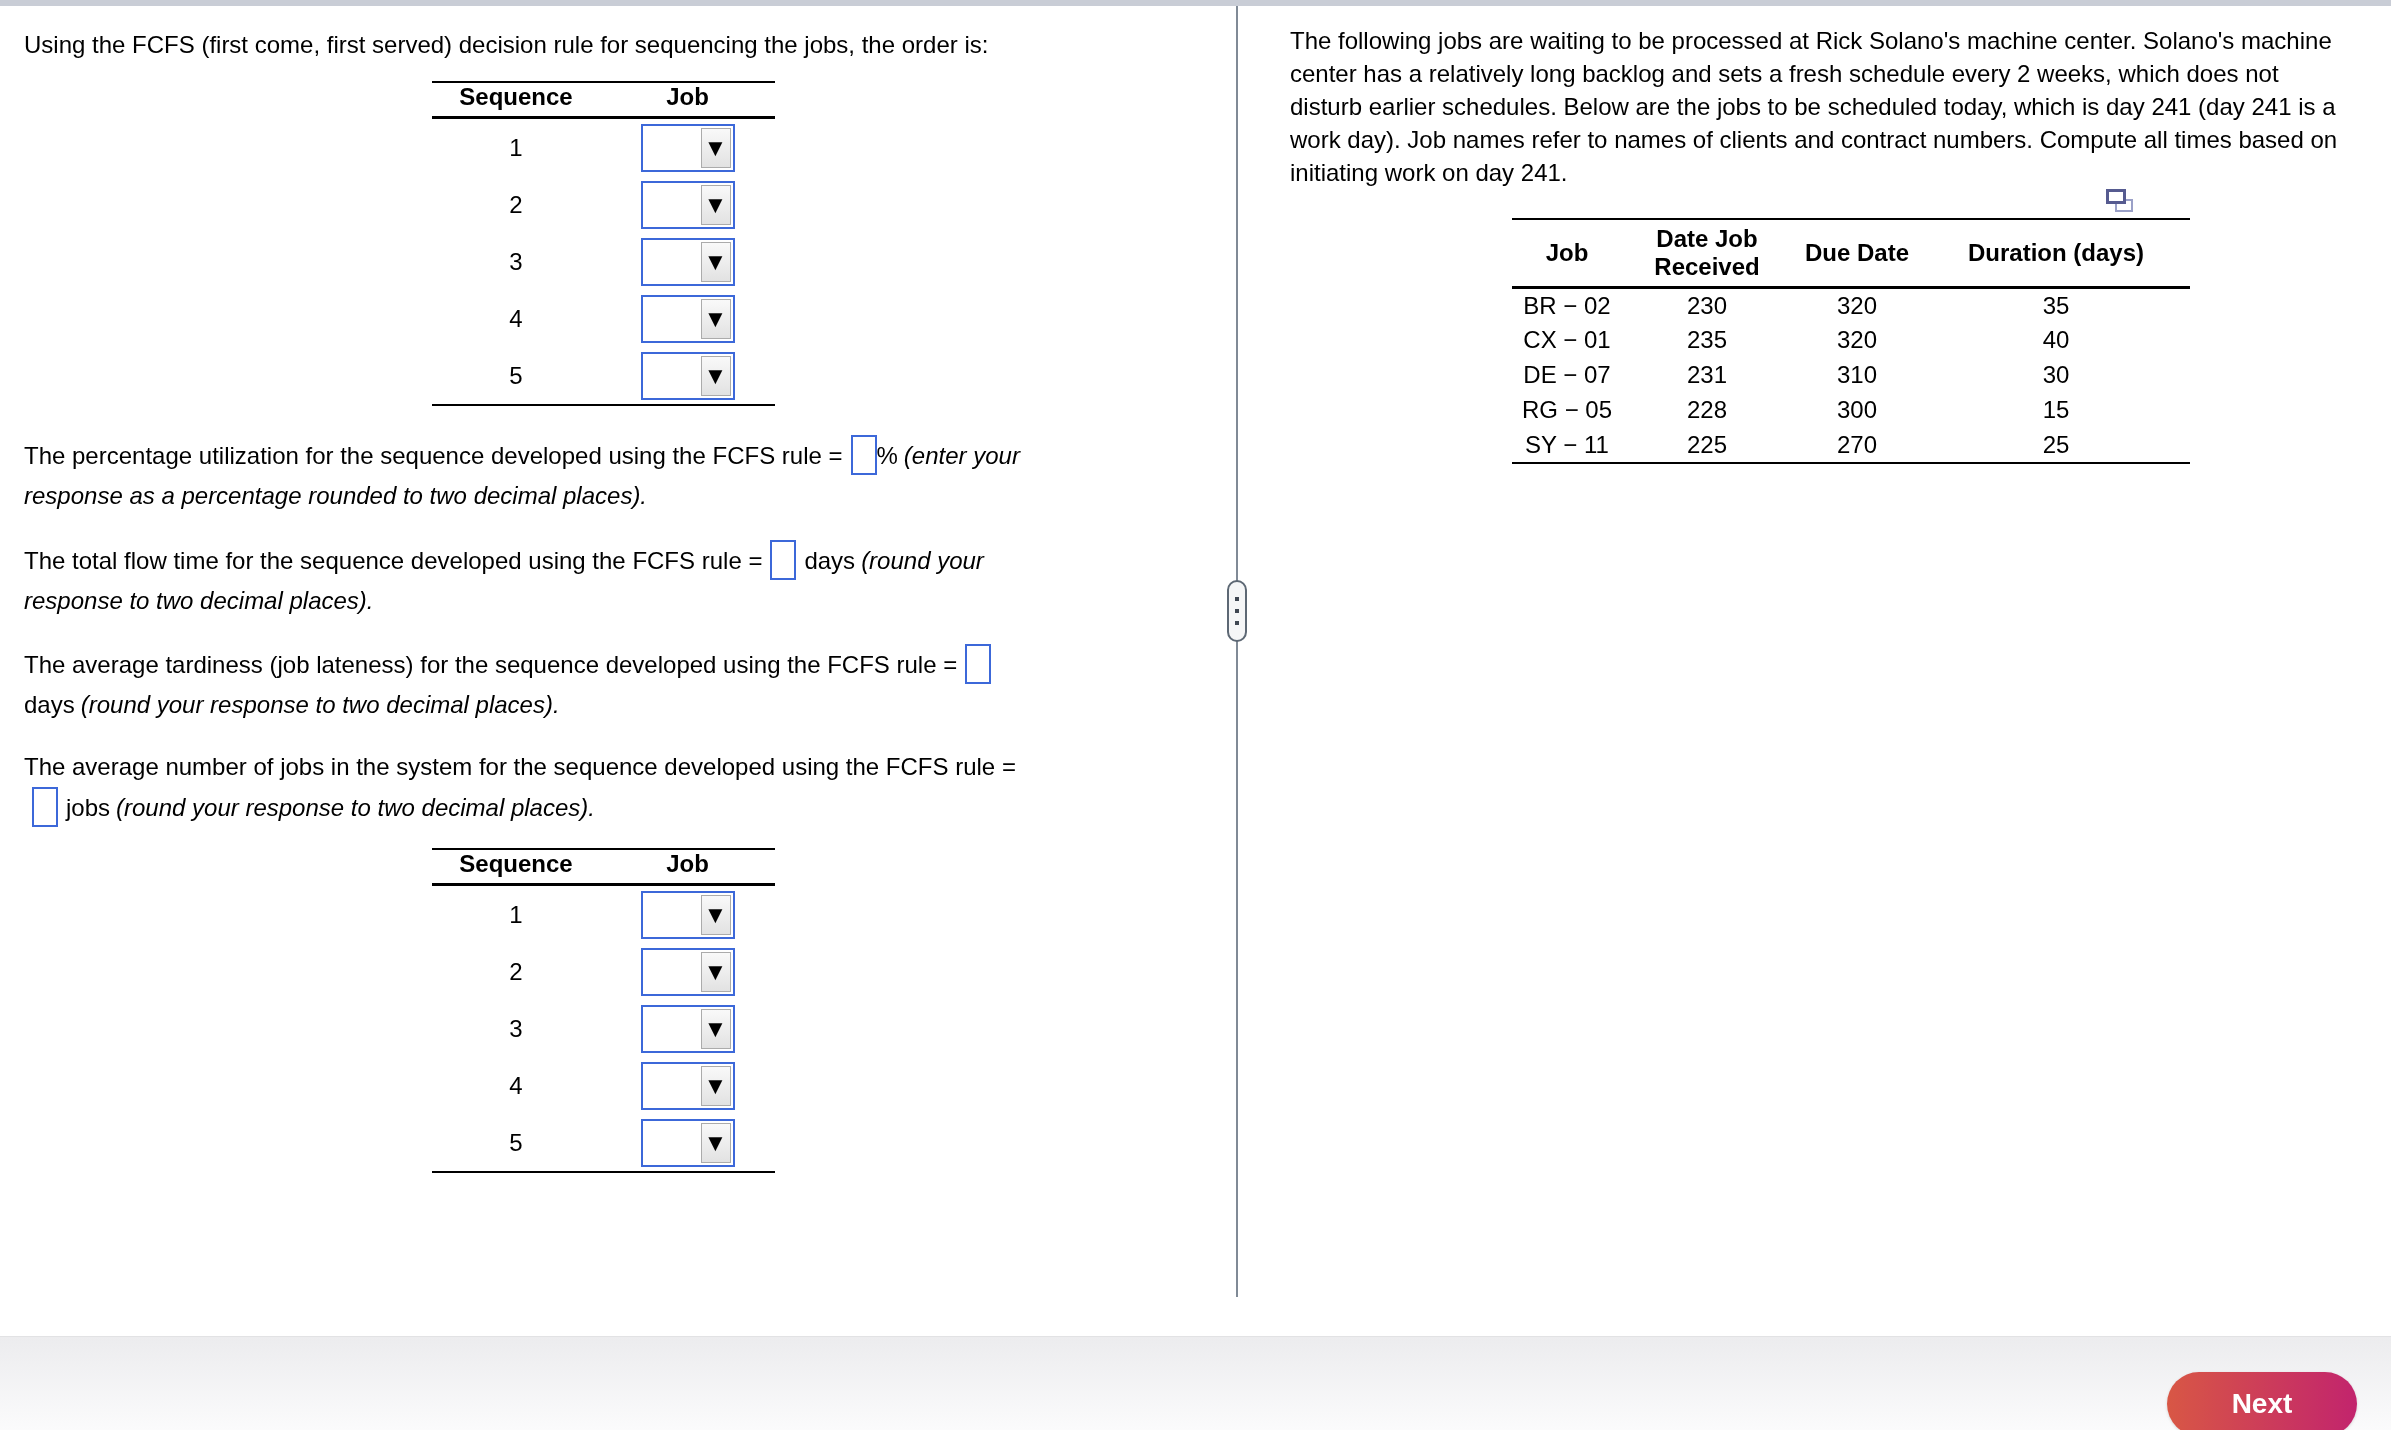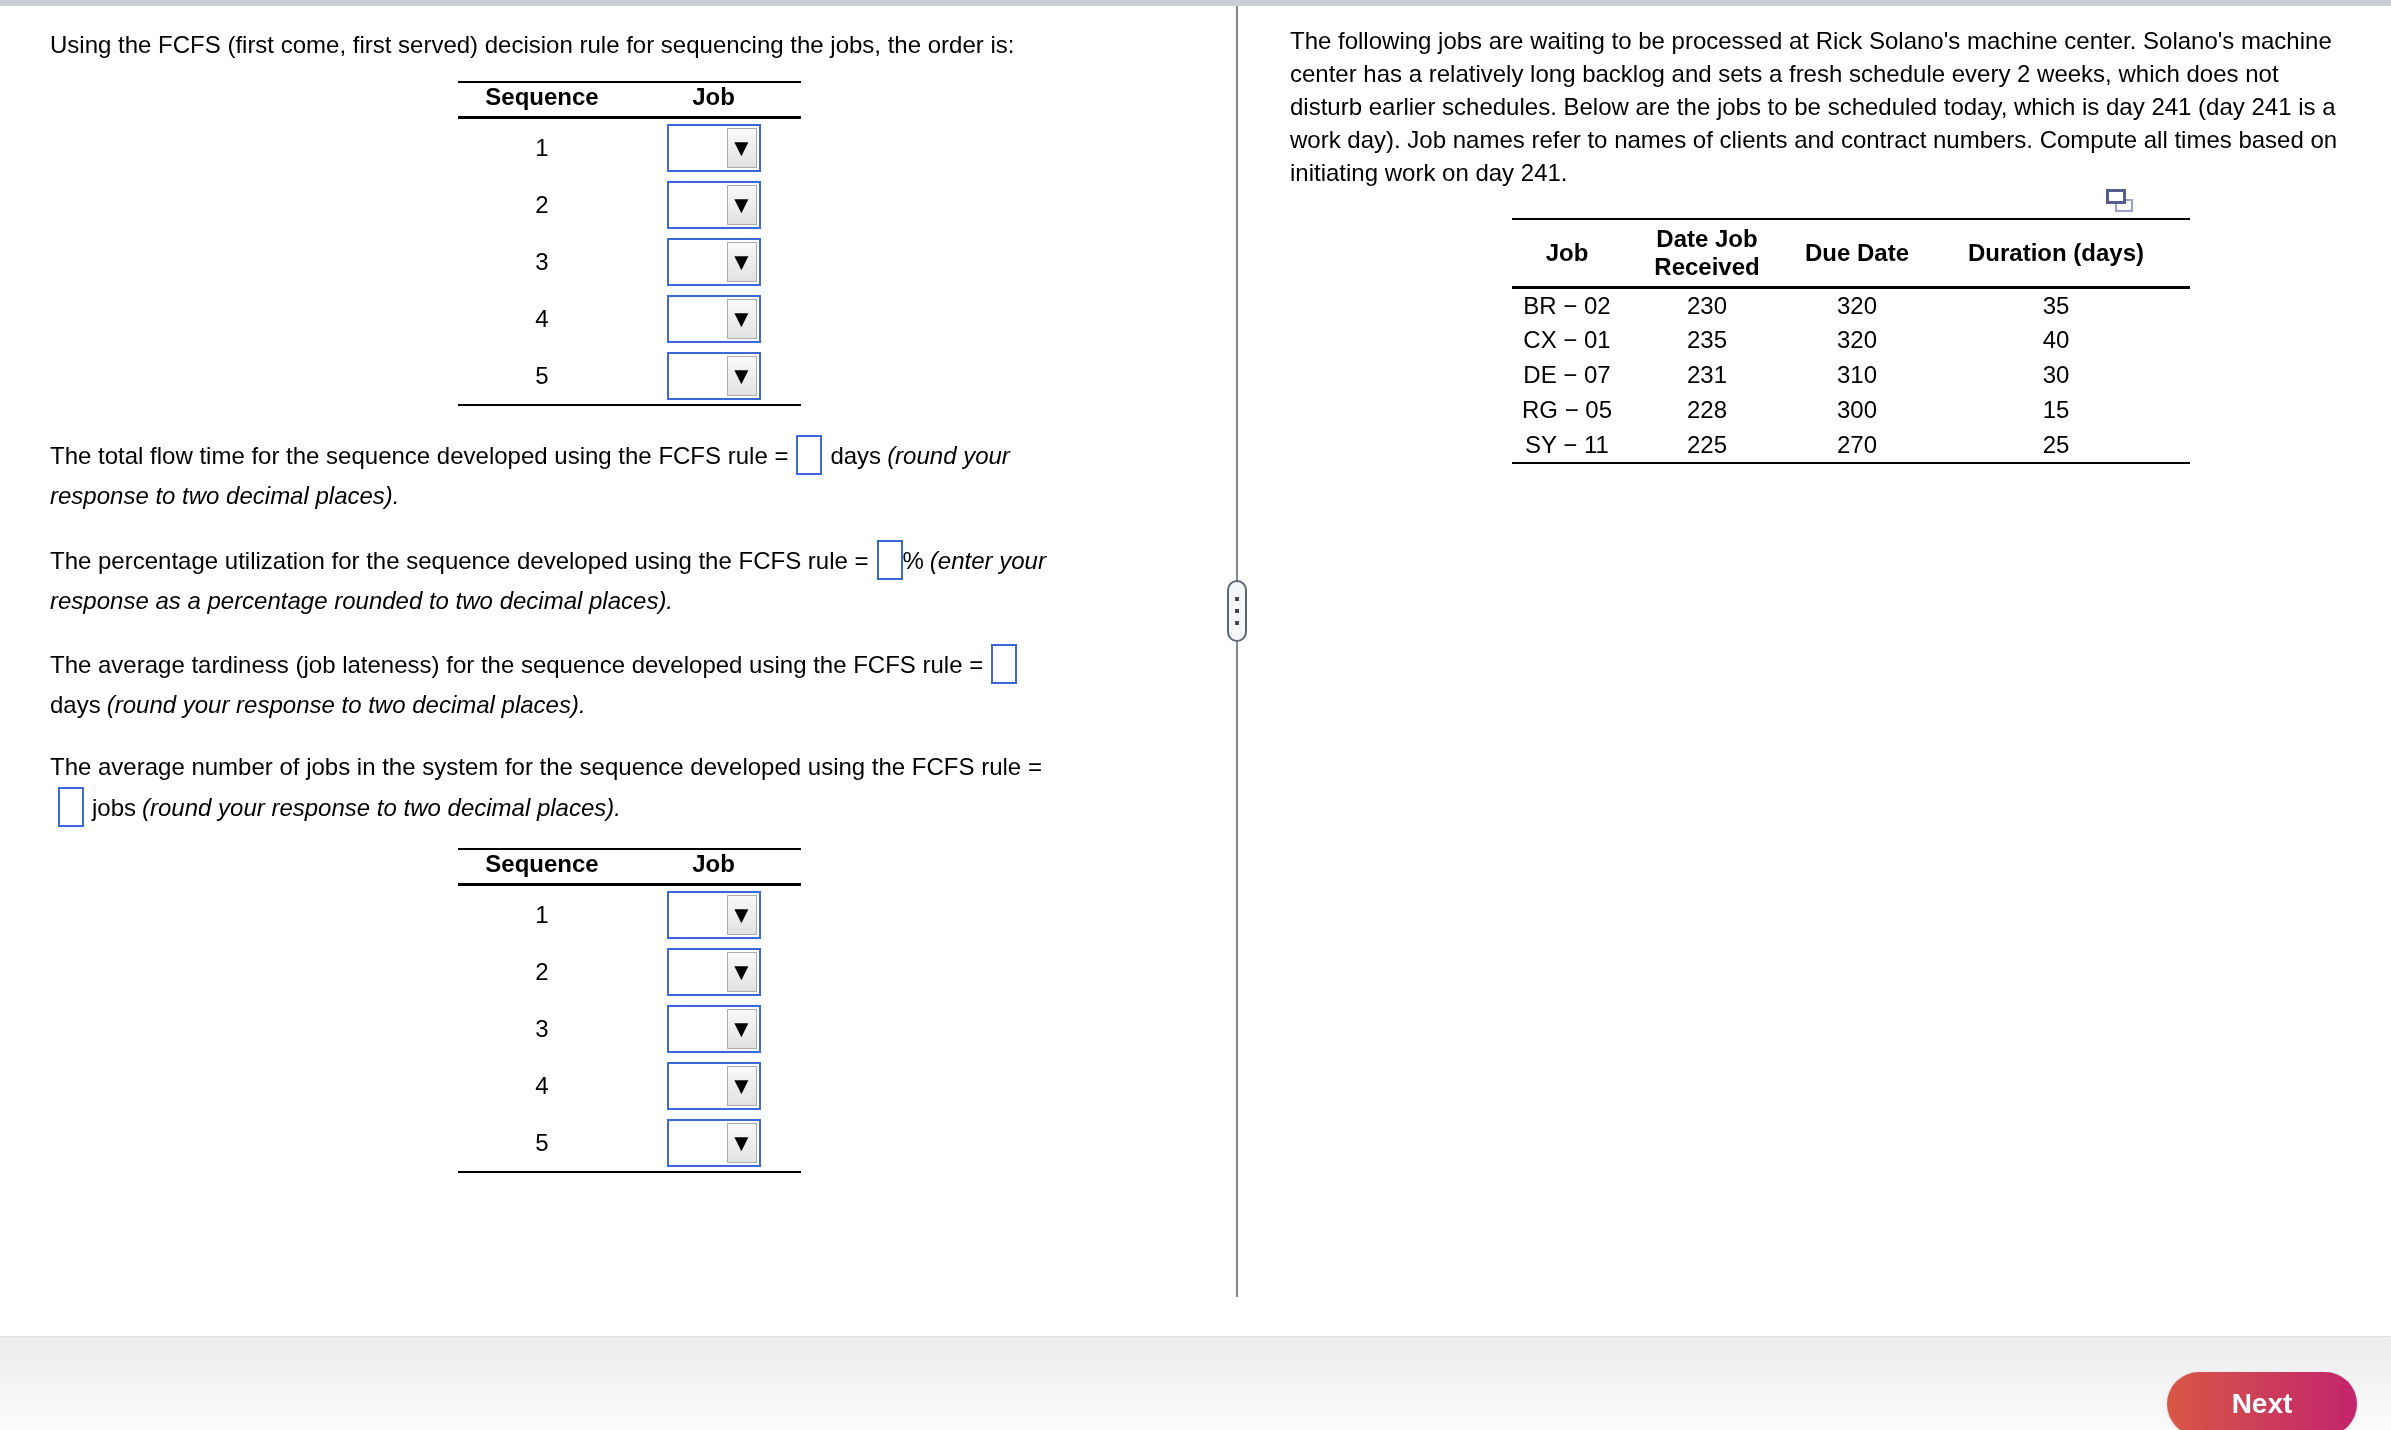--- a/index.html
+++ b/index.html
@@ -13,21 +13,20 @@
     overflow: hidden;
   }
   .top-strip {
     position: absolute; top: 0; left: 0; right: 0; height: 6px;
     background: #c9cdd6;
   }
   
   .left-panel {
     position: absolute; left: 0; top: 6px; width: 1062px; height: 1291px;
     padding: 22px 0 0 24px;
-    margin-left: 26px;
   }
   .intro { width: 1180px; line-height: 33px; }
   .seq-table { width: 343px; margin: 20px 0 0 408px; border-bottom: 2px solid #000; }
   .seq-head {
     display: flex; align-items: flex-start; height: 38px;
     border-top: 2px solid #000; border-bottom: 3px solid #000;
     font-weight: bold;
   }
   .seq-col { width: 168px; text-align: center; }
   .job-col { flex: 1; text-align: center; }
@@ -148,22 +147,22 @@
         <span class="seq-col">4</span>
         <span class="job-col"><span class="select"><span class="select-btn">▼</span></span></span>
       </div>
       <div class="seq-row">
         <span class="seq-col">5</span>
         <span class="job-col"><span class="select"><span class="select-btn">▼</span></span></span>
       </div>
     </div>
 
   <div class="questions" id="questions">
+      <p class="q"><span>The percentage utilization for the sequence developed using the FCFS rule =</span><span class="answer-box pct"></span><span class="unit">%</span><span class="note">(enter your response as a percentage rounded to two decimal places).</span></p>
       <p class="q"><span>The total flow time for the sequence developed using the FCFS rule =</span><span class="answer-box"></span><span class="unit">days</span><span class="note">(round your response to two decimal places).</span></p>
-      <p class="q"><span>The percentage utilization for the sequence developed using the FCFS rule =</span><span class="answer-box pct"></span><span class="unit">%</span><span class="note">(enter your response as a percentage rounded to two decimal places).</span></p>
       <p class="q"><span>The average tardiness (job lateness) for the sequence developed using the FCFS rule =</span><span class="answer-box"></span><span class="unit">days</span><span class="note">(round your response to two decimal places).</span></p>
       <p class="q"><span>The average number of jobs in the system for the sequence developed using the FCFS rule =</span><span class="answer-box"></span><span class="unit">jobs</span><span class="note">(round your response to two decimal places).</span></p>
     </div>
 
 
   <div class="seq-table second" id="edd-table">
       <div class="seq-head">
         <span class="seq-col">Sequence</span>
         <span class="job-col">Job</span>
       </div>

